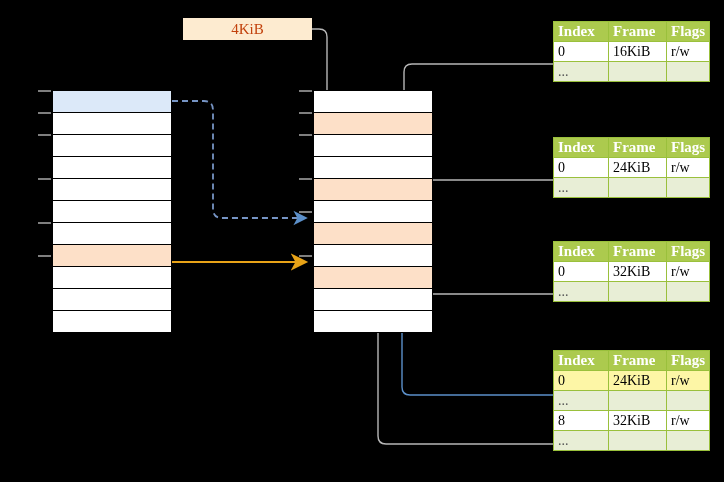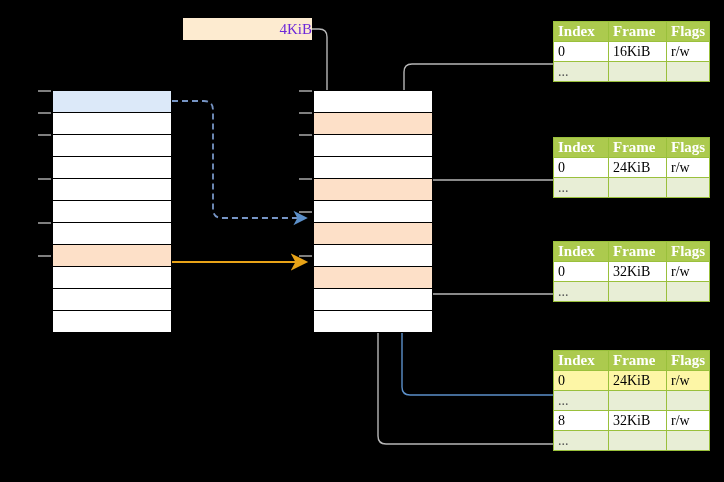--- a/index.html
+++ b/index.html
@@ -25,24 +25,24 @@
   }
 
   
   .size-label {
     position: absolute;
     left: 183px;
     top: 18px;
     width: 129px;
     height: 22px;
     background: #fdebd0;
-    color: #6d28d9;
+    color: #c2410c;
     font-size: 15px;
     line-height: 22px;
-    text-align: right;
+    text-align: center;
     z-index: 4;
   }
 
   
   .col {
     position: absolute;
     width: 120px;
     border: 1px solid #000000;
     border-bottom: none;
     box-sizing: border-box;

